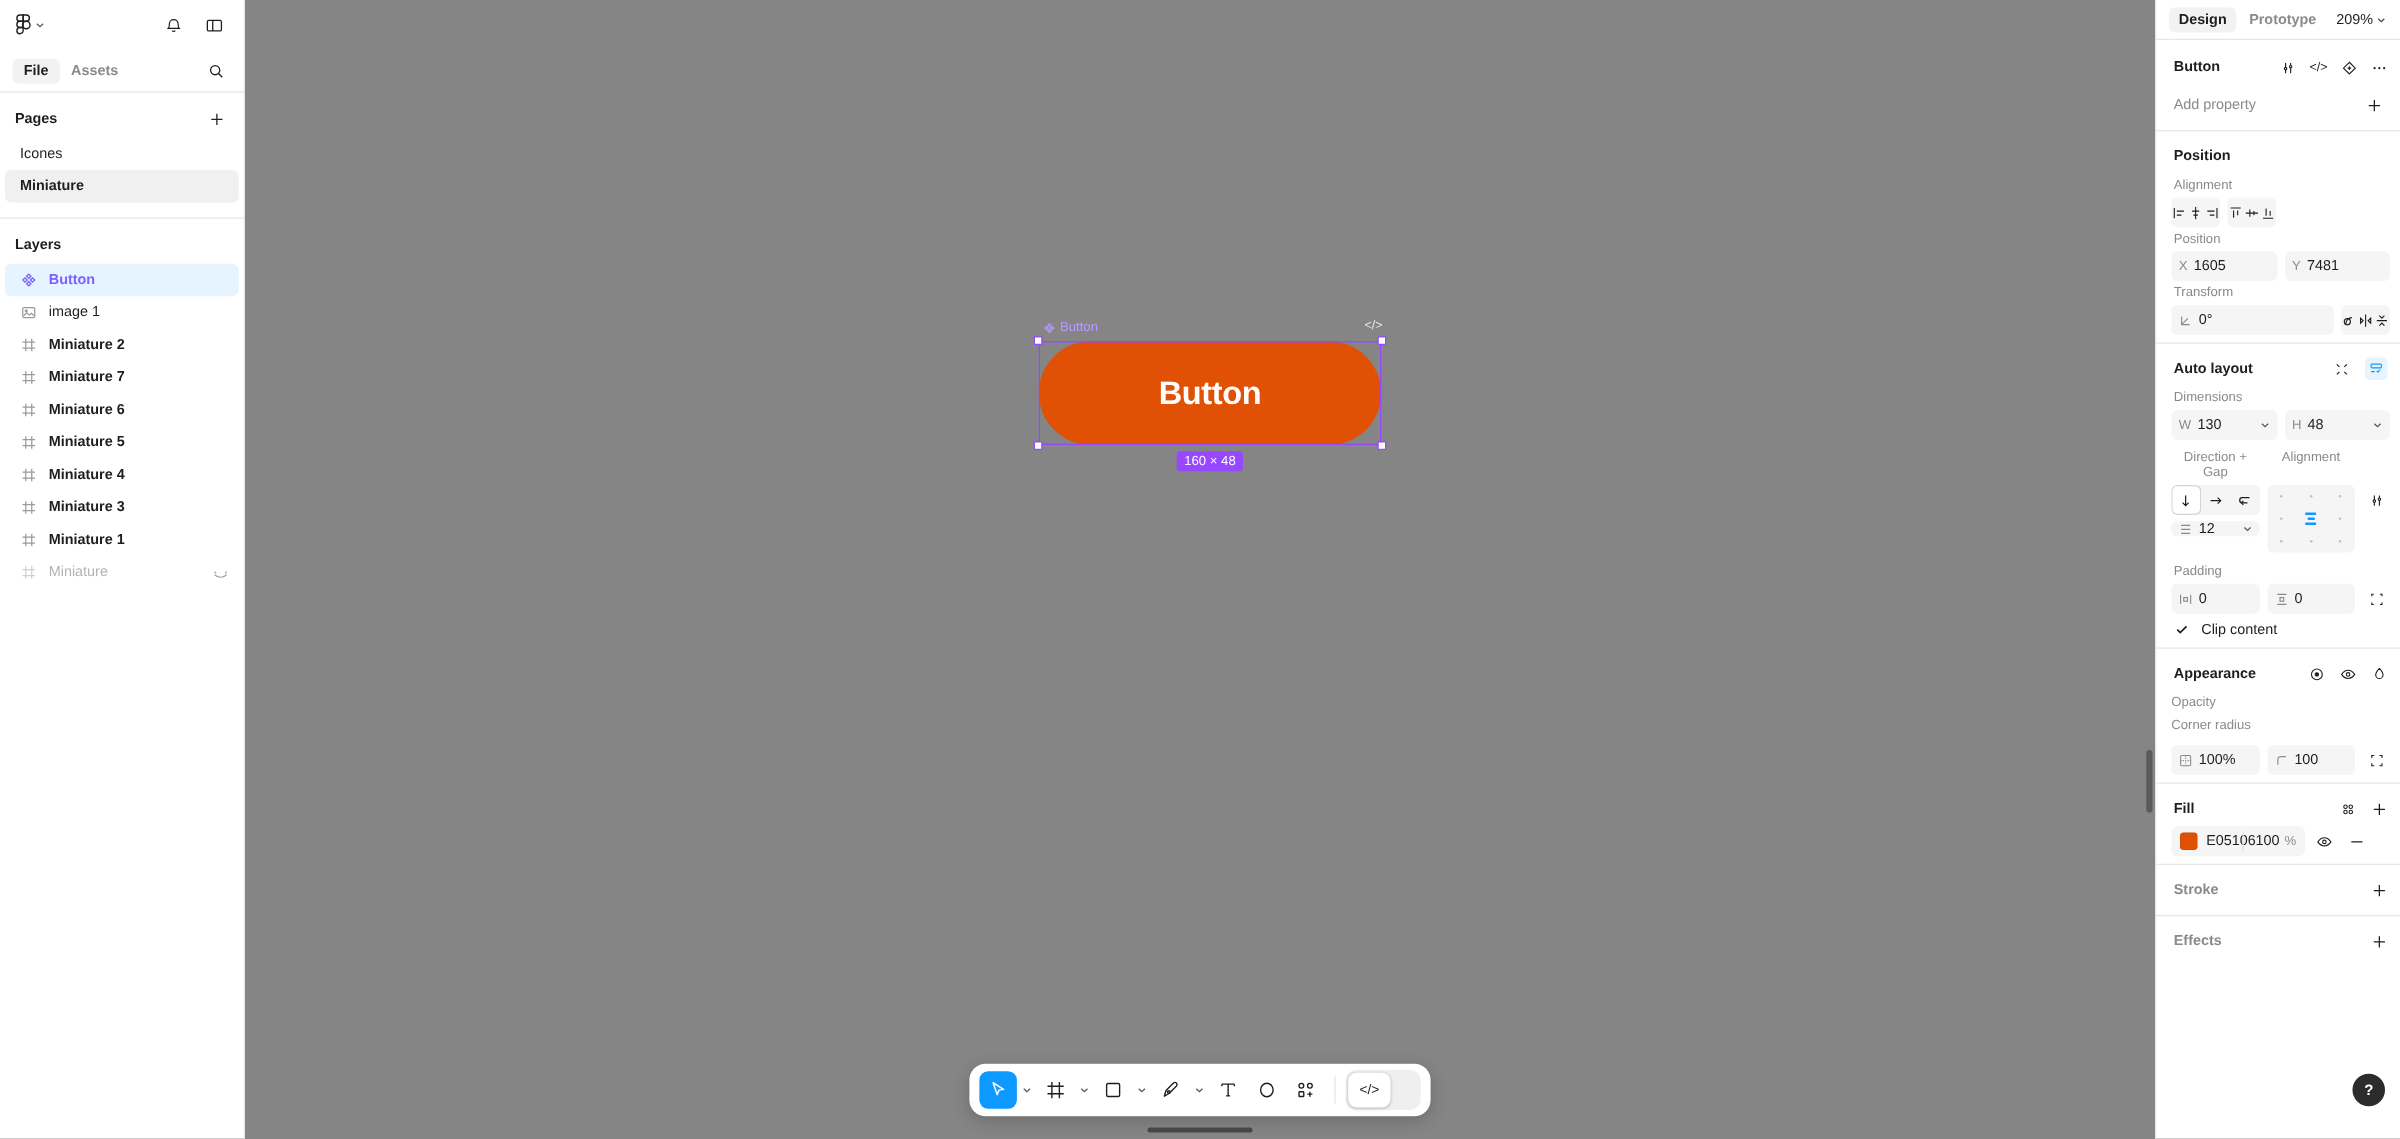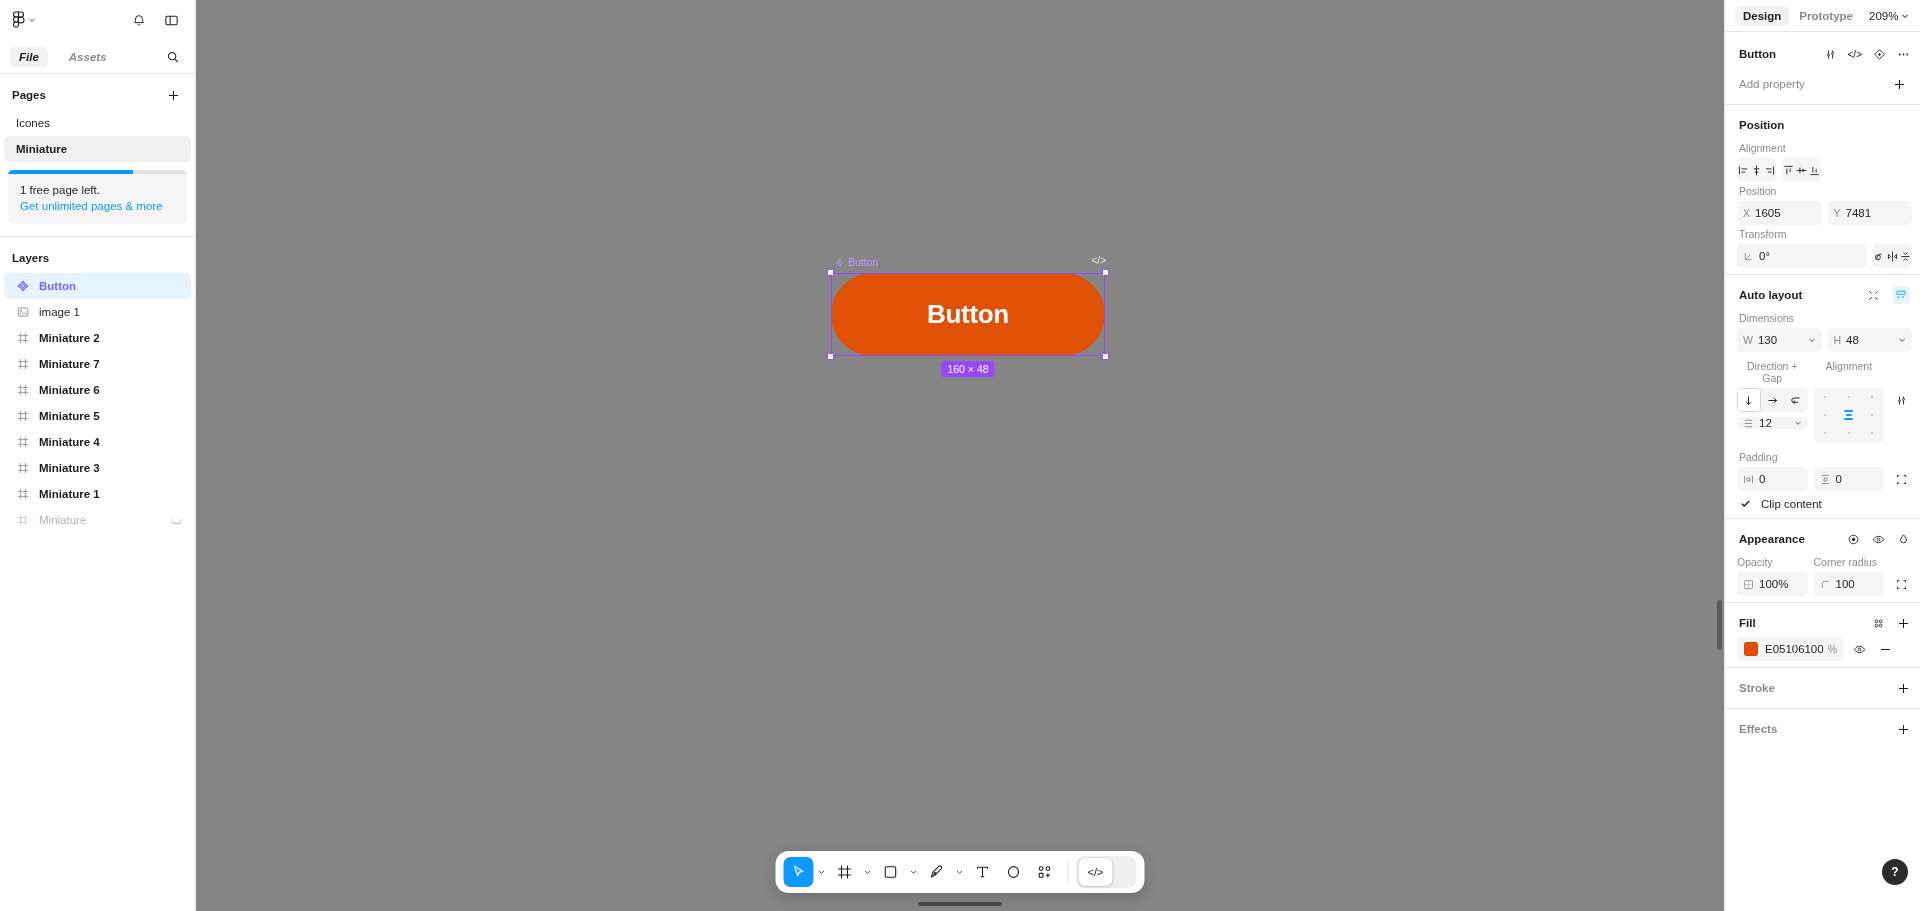--- a/index.html
+++ b/index.html
@@ -35,21 +35,21 @@
   .fi-title { font-size:13.5px; font-weight:700; letter-spacing:-0.1px; color:#1e1e1e; }
   .fi-meta { display:flex; align-items:center; gap:6px; margin-top:4px; }
   .fi-blog { font-size:11.5px; color:#6b6b6b; cursor:pointer; }
   .fi-free {
     font-size:11.5px; color:#0d99ff; background:#e5f4ff;
     padding:1px 6px; border-radius:4px; cursor:pointer;
   }
 
   .lp-tabs {
     display:flex; align-items:center; height:34px;
-    padding:0 10px; gap:12px; border-bottom:1px solid #e6e6e6;font-style:italic;
+    padding:0 10px; gap:0; border-bottom:1px solid #e6e6e6;
   }
   .tab {
     font-size:11.5px; font-weight:600; color:#8a8a8a;
     padding:4px 9px; border-radius:5px; cursor:pointer;
   }
   .tab.active { color:#1e1e1e; background:#f2f2f2; }
   .tabs-spacer { flex:1; }
 
   .section-head {
     display:flex; align-items:center; height:30px;
@@ -369,29 +369,20 @@
       </span>
     </div>
 
     <div class="page-row">
       <span>Icones</span>
     </div>
     <div class="page-row active">
       <span>Miniature</span>
     </div>
 
-    <div class="upsell">
-      <div class="upsell-bar">
-        <div class="upsell-bar-fill"></div>
-      </div>
-      <div class="upsell-body">
-        <div class="upsell-line1">1 free page left.</div>
-        <div class="upsell-link">Get unlimited pages &amp; more</div>
-      </div>
-    </div>
 
     <div class="divider"></div>
 
     <div class="section-head">
       <span class="section-title">Layers</span>
     </div>
 
     <div class="layer-row selected">
       <span class="layer-icon">
         <svg width="12" height="12" viewBox="0 0 12 12" fill="none" stroke="currentColor" stroke-width="1.1">
@@ -942,21 +933,21 @@
             </svg>
           </span>
           <span>
             <svg width="13" height="13" viewBox="0 0 16 16" fill="none" stroke="#1e1e1e" stroke-width="1.1">
               <path d="M8 2.2s3.6 4 3.6 6.3A3.6 3.6 0 0 1 8 12.1a3.6 3.6 0 0 1-3.6-3.6C4.4 6.2 8 2.2 8 2.2z"></path>
             </svg>
           </span>
         </div>
       </div>
 
-      <div style="display:flex;padding:0 8px 0 12px;gap:6px;margin:3px 0 4px 0;">
+      <div style="display:flex;padding:0 8px 0 12px;gap:6px;margin:3px 0 4px 0;flex-direction:column;">
         <div style="flex:1;font-size:10.5px;color:#8a8a8a;">Opacity</div>
         <div style="flex:1;font-size:10.5px;color:#8a8a8a;">Corner radius</div>
         <div style="width:22px;"></div>
       </div>
 
       <div class="field-grid">
         <div class="field">
           <span class="field-prefix">
             <svg width="11" height="11" viewBox="0 0 12 12" fill="none" stroke="#8a8a8a" stroke-width="0.9">
               <rect x="1.6" y="1.6" width="8.8" height="8.8" rx="1"></rect>

